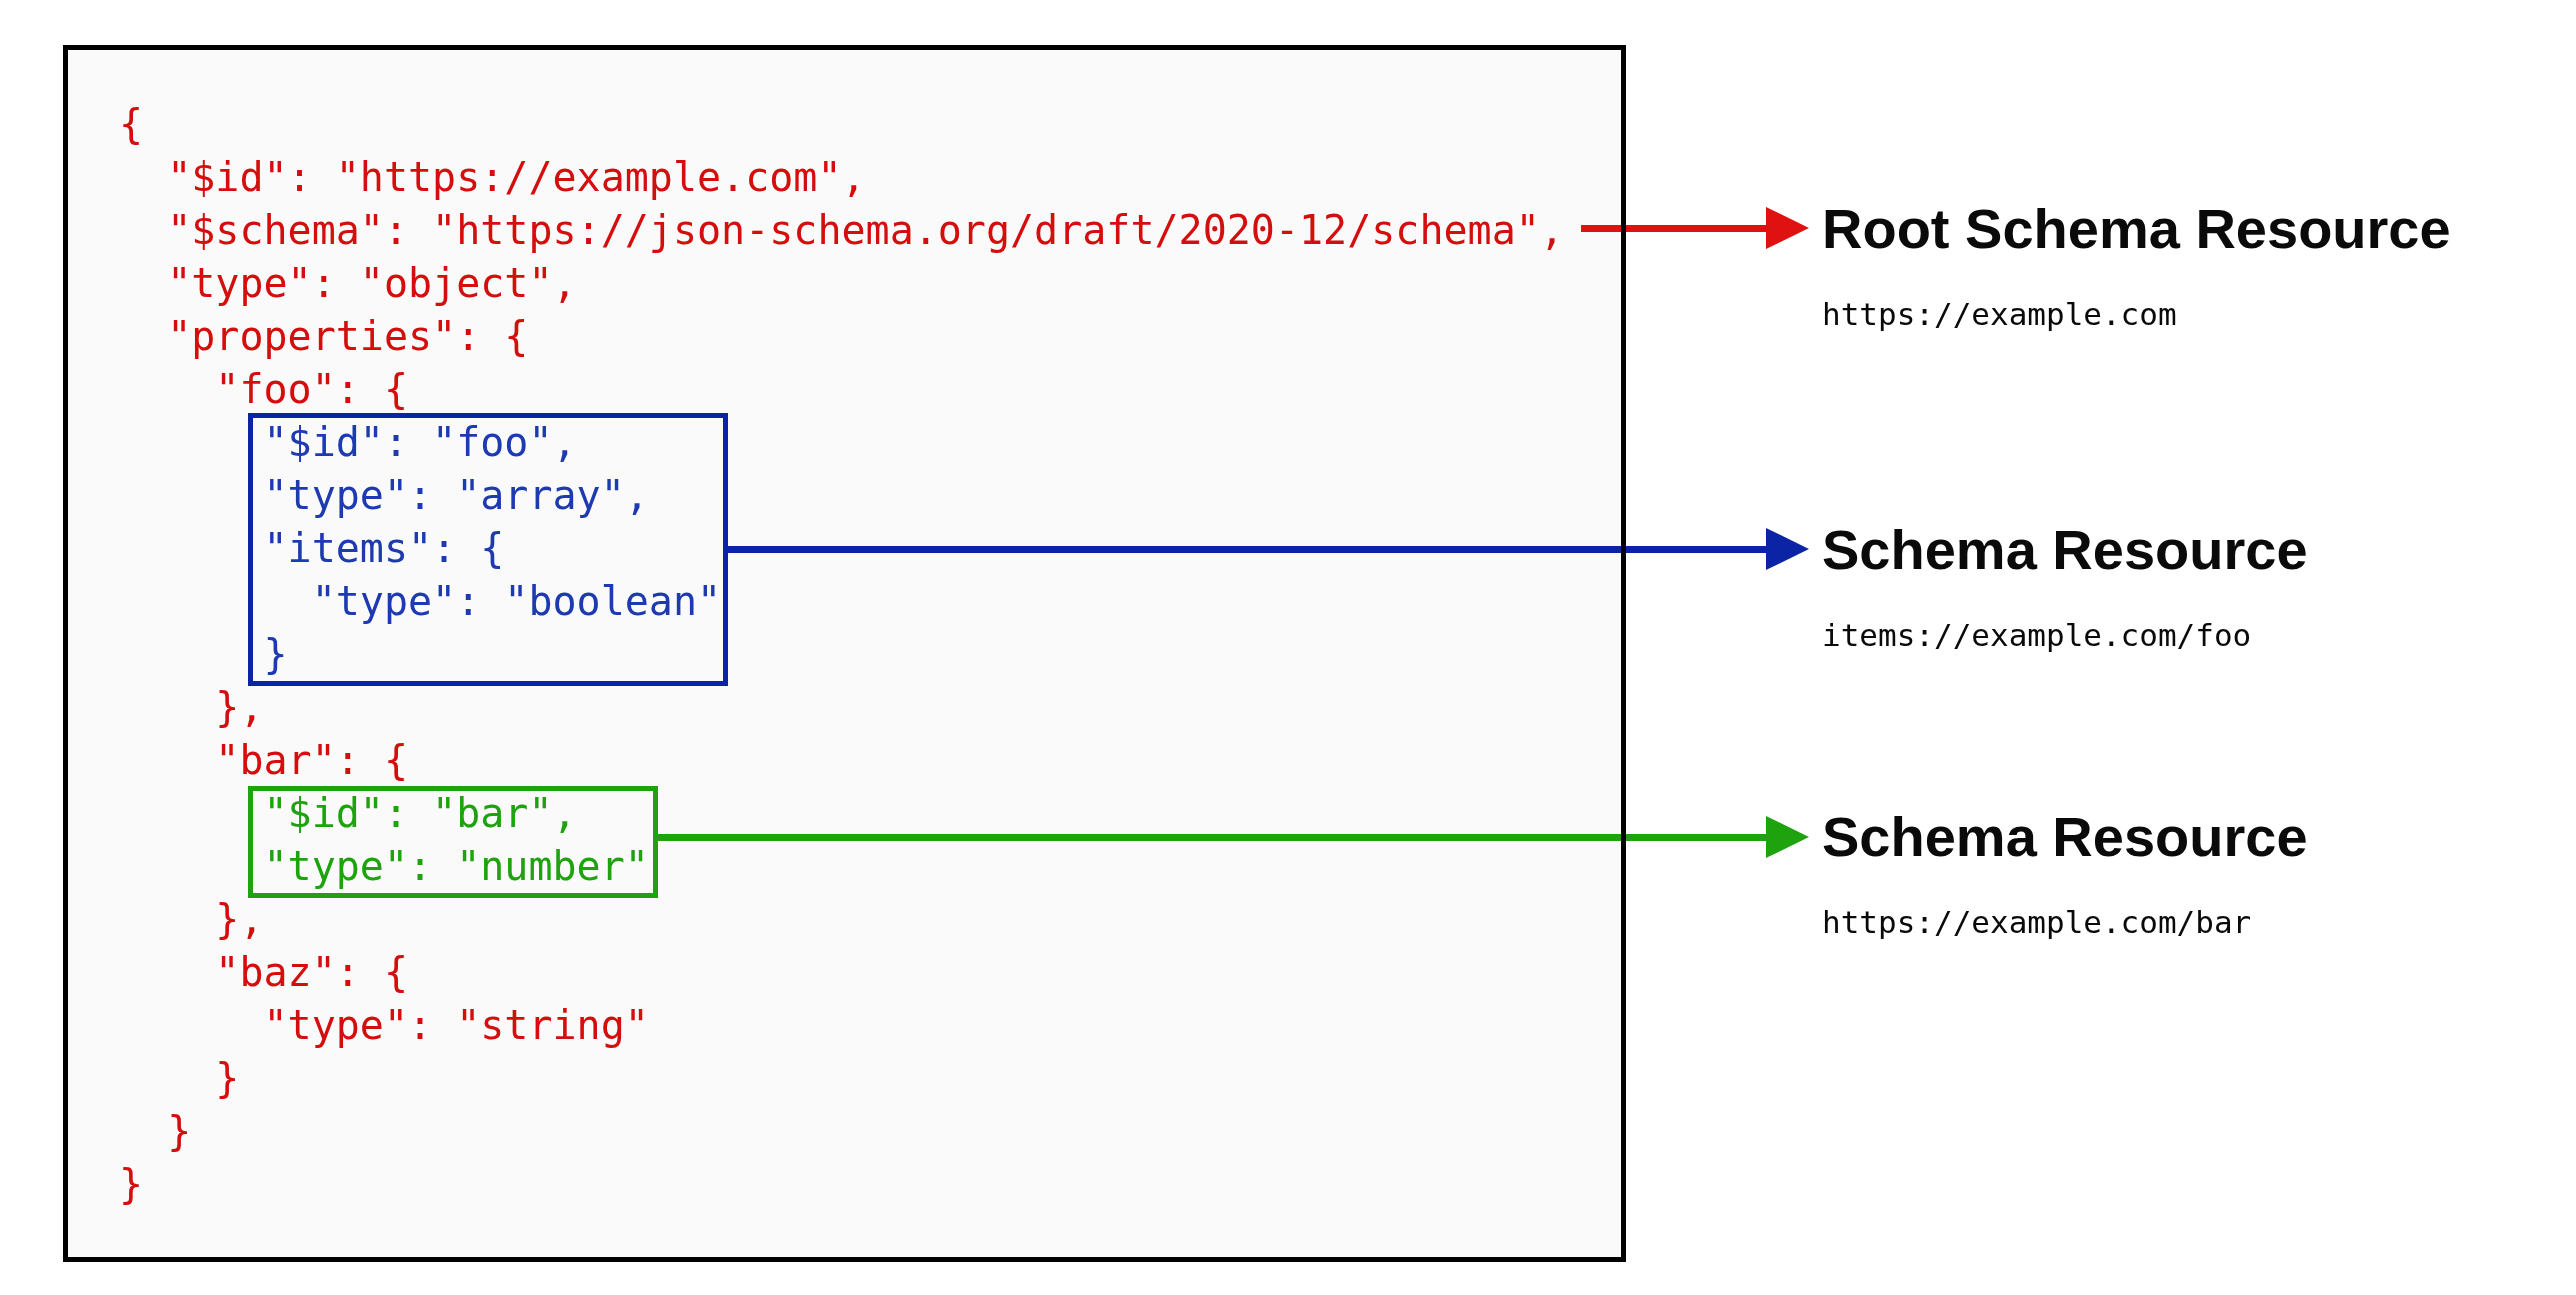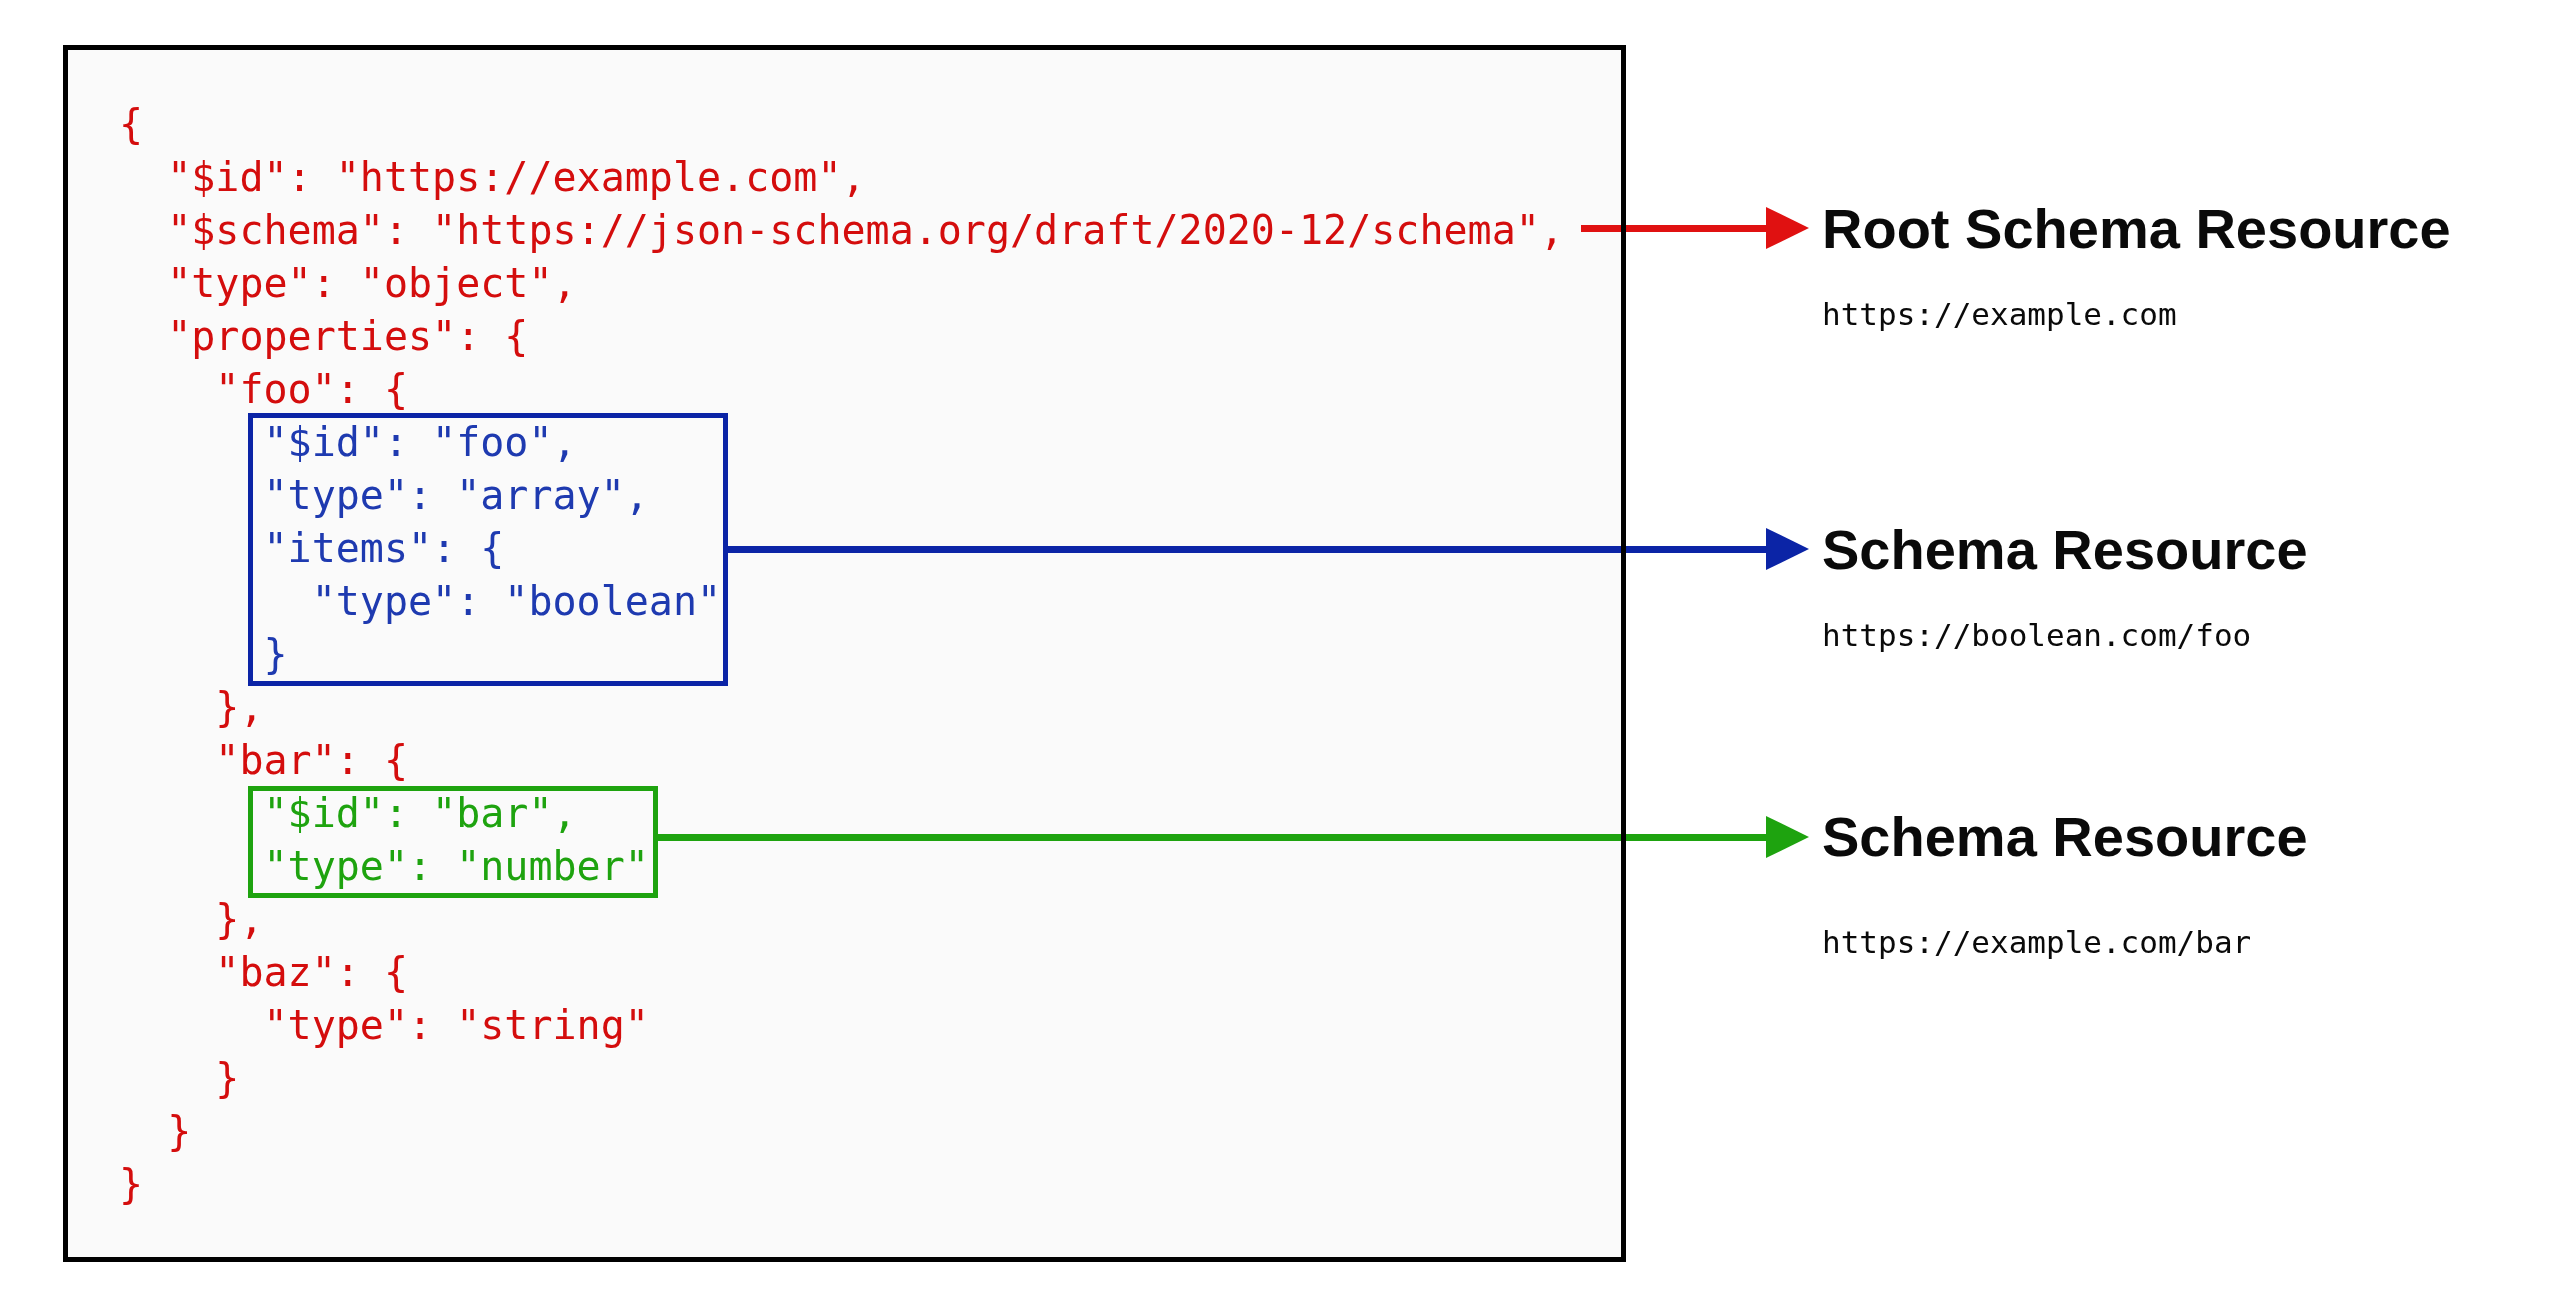--- a/index.html
+++ b/index.html
@@ -103,21 +103,21 @@
   <div class="code-panel-border"></div>
 
   <div class="label-block" style="top:201px;">
     <div class="label-title">Root Schema Resource</div>
   </div>
   <div class="label-url" style="top:293px;">https://example.com</div>
 
   <div class="label-block" style="top:522px;">
     <div class="label-title">Schema Resource</div>
   </div>
-  <div class="label-url" style="top:614px;">https://boolean.com/foo</div>
+  <div class="label-url" style="top:614px;">items://example.com/foo</div>
 
   <div class="label-block" style="top:809px;">
     <div class="label-title">Schema Resource</div>
   </div>
-  <div class="label-url" style="top:901px;margin-top:20px;">https://example.com/bar</div>
+  <div class="label-url" style="top:901px;">https://example.com/bar</div>
 
 </div>
 
 
 </body></html>

